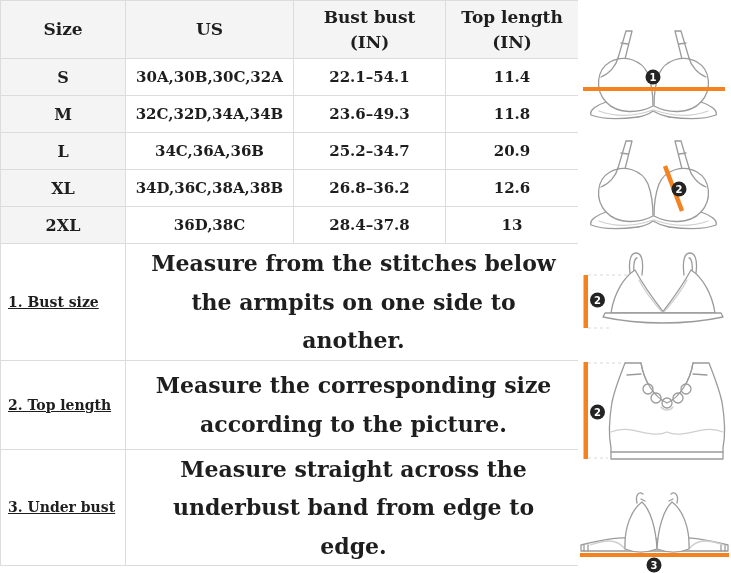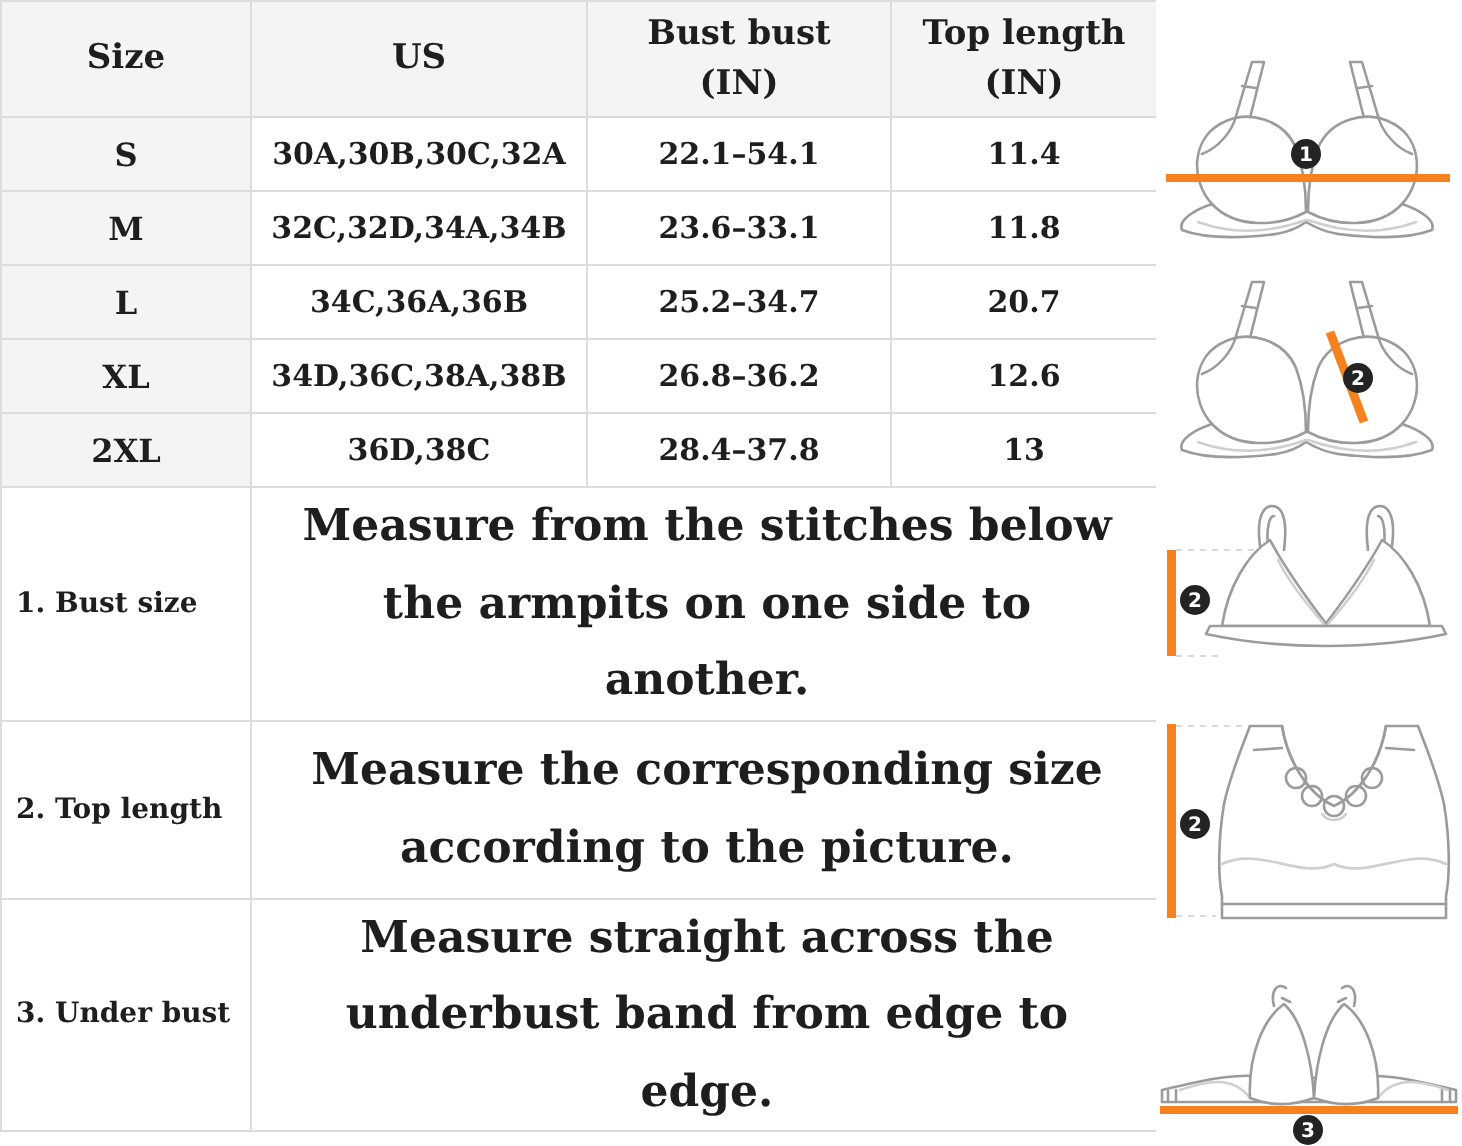--- a/index.html
+++ b/index.html
@@ -16,21 +16,21 @@
   table.size-table td,table.size-table th{
     border:1px solid #dcdcdc;font-weight:700;text-align:center;
     padding:0;vertical-align:middle;overflow:hidden;
   }
   tr.head th{background:#f4f4f4;font-size:17px;height:57px;line-height:1.45;}
   tr.head .l2:empty{display:none;}
   tr.data td{height:36px;font-size:15px;}
   tr.data td.sizecell{background:#f4f4f4;font-size:16px;}
   tr.title-row td{height:37px;font-size:18px;}
   tr.m-row td{height:88px;}
-  td.mlabel{font-size:14px;text-align:left !important;padding-left:7px !important;}
+  td.mlabel{font-size:14px;text-align:left !important;padding-left:7px !important;text-decoration:underline;}
   td.mdesc{
     font-size:22px;text-align:left;
     padding:0 10px 0 13px !important;line-height:1.75;
   }
   .illos{position:absolute;left:578px;top:0;width:153px;height:573px;background:#fff;}
   .illos svg{position:absolute;left:0;display:block;}
   #illo1{top:28px;}
   #illo2{top:138px;}
   #illo3{top:250px;}
   #illo4{top:360px;}
@@ -75,28 +75,28 @@
     </tr>
     <tr class="data">
       <td class="sizecell">S</td>
       <td>30A,30B,30C,32A</td>
       <td>22.1–54.1</td>
       <td>11.4</td>
     </tr>
     <tr class="data">
       <td class="sizecell">M</td>
       <td>32C,32D,34A,34B</td>
-      <td>23.6–33.1</td>
+      <td>23.6–49.3</td>
       <td>11.8</td>
     </tr>
     <tr class="data">
       <td class="sizecell">L</td>
       <td>34C,36A,36B</td>
       <td>25.2–34.7</td>
-      <td>20.7</td>
+      <td>20.9</td>
     </tr>
     <tr class="data">
       <td class="sizecell">XL</td>
       <td>34D,36C,38A,38B</td>
       <td>26.8–36.2</td>
       <td>12.6</td>
     </tr>
     <tr class="data">
       <td class="sizecell">2XL</td>
       <td>36D,38C</td>

